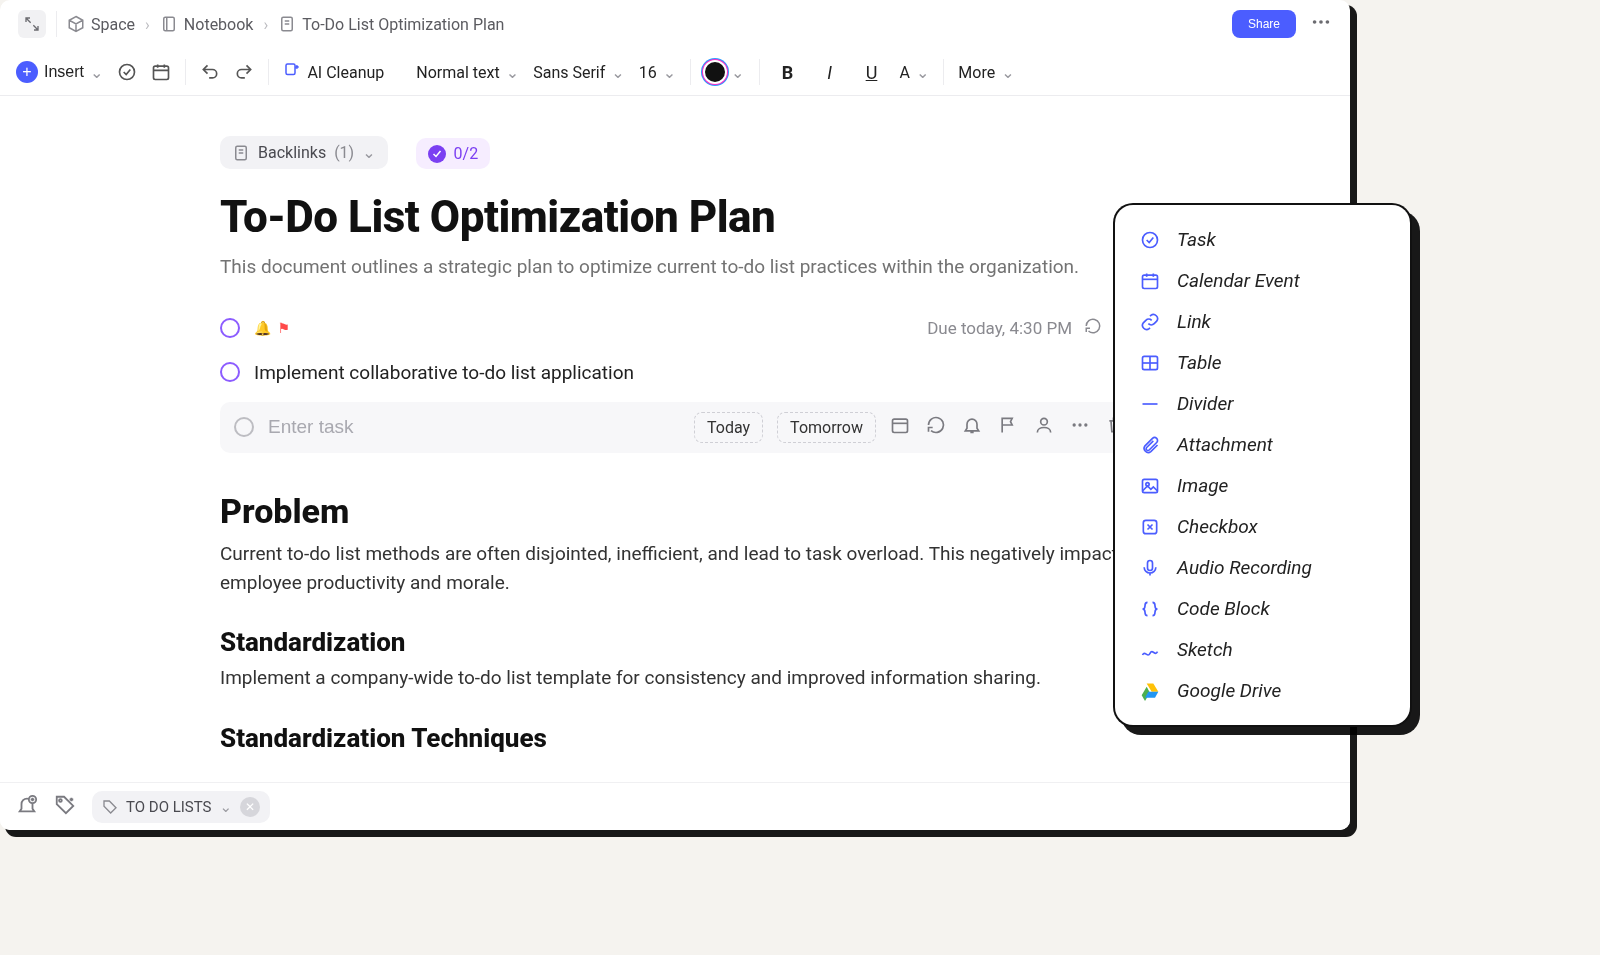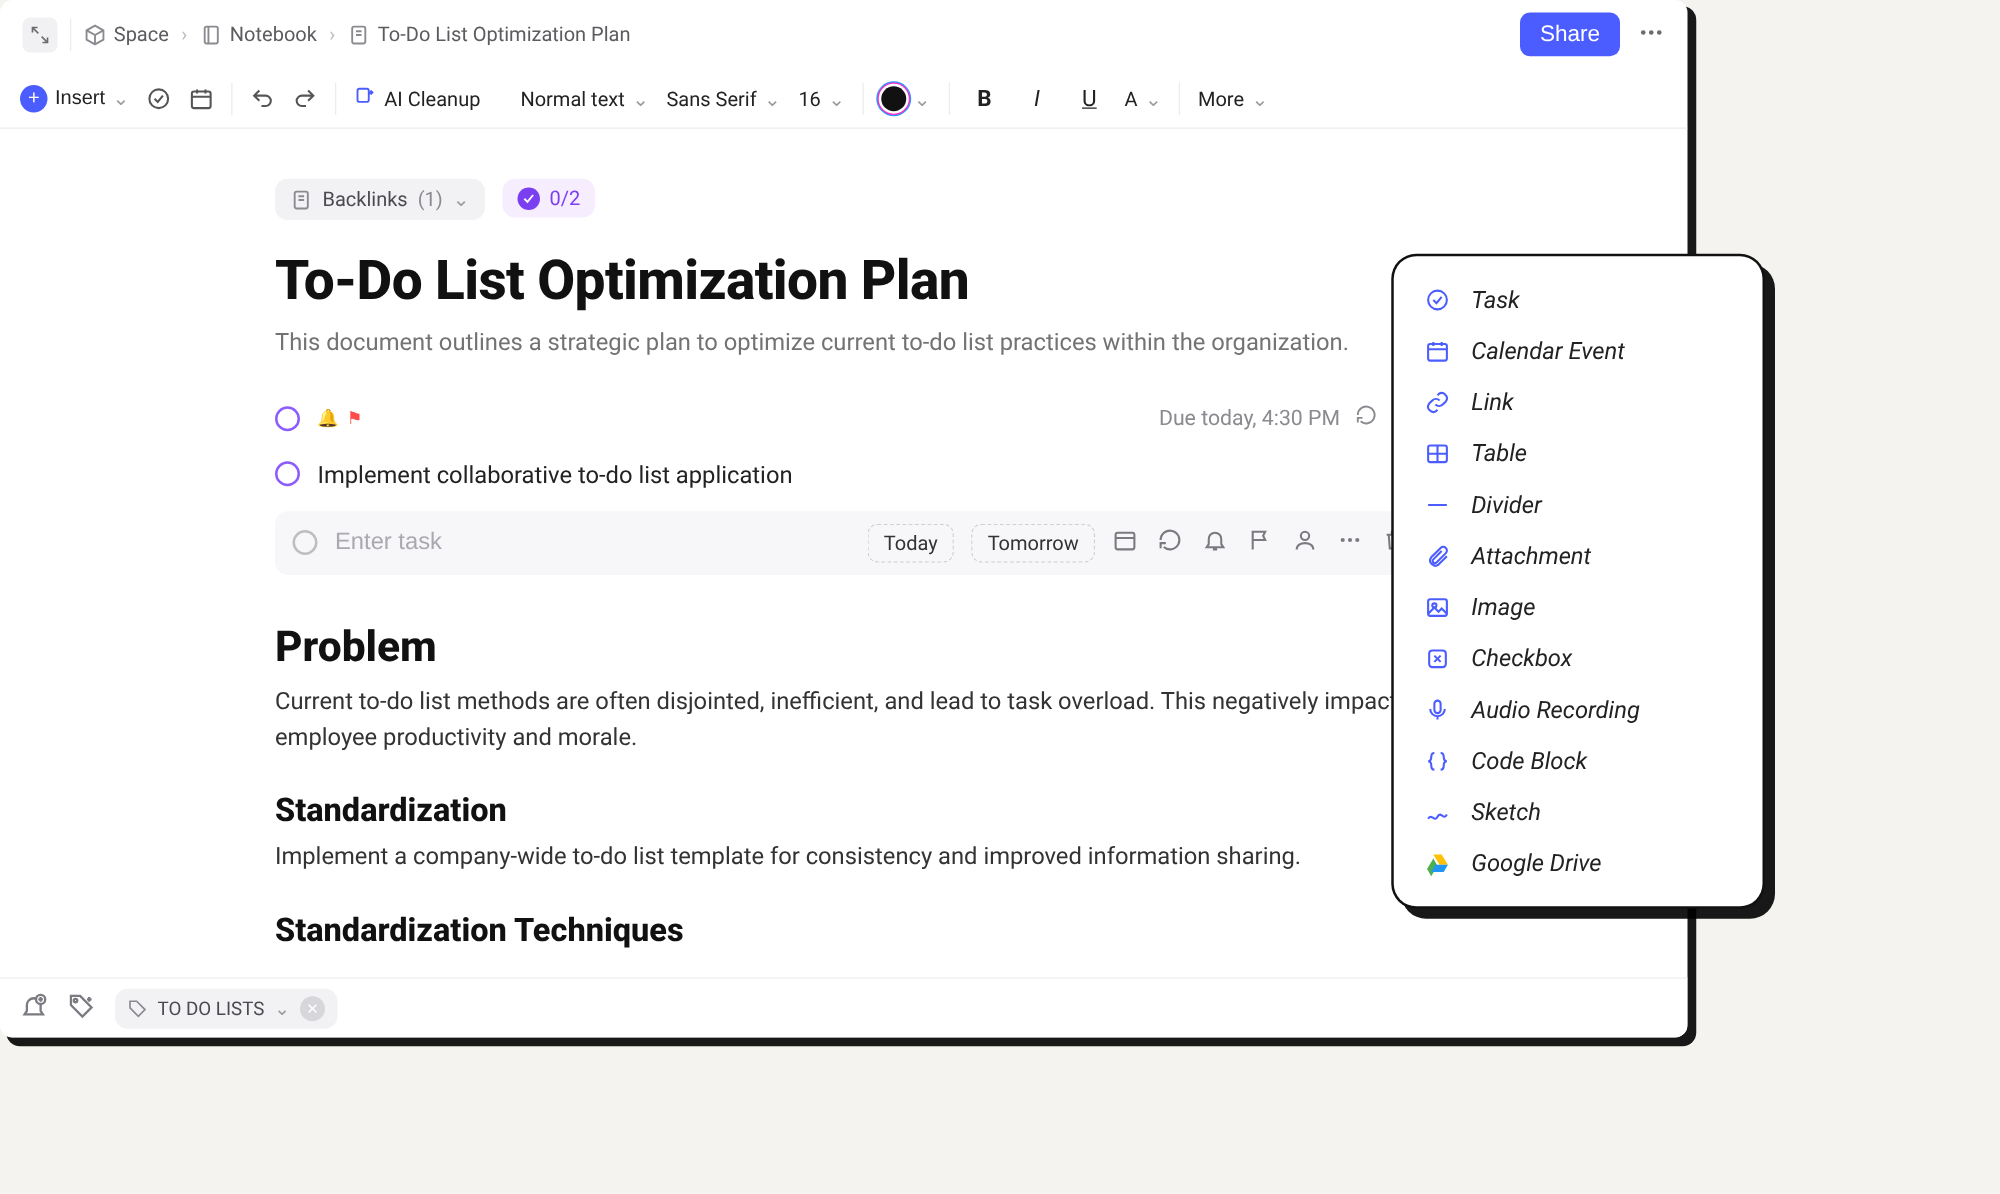--- a/index.html
+++ b/index.html
@@ -36,21 +36,21 @@
     width: 28px; height: 28px;
     background:#f1f1f3; border-radius:6px;
     display:flex;align-items:center;justify-content:center;
     color:#6b6b70;
   }
   .crumb { display:flex; align-items:center; gap:6px; color:#5b5b60; font-size:16px; cursor:pointer;}
   .crumb-sep { color:#bcbcc0; }
   .topbar-right { display:flex; align-items:center; gap:14px; }
   .share-btn {
     background:#4b5dff; color:#fff; border:none;
-    padding:7px 16px; border-radius:8px; font-size:18px; font-weight:500;
+    padding:7px 16px; border-radius:8px; font-size:12px; font-weight:500;
     cursor:pointer;
   }
   .more-dots { color:#6b6b70; cursor:pointer;}
 
   
   .toolbar {
     display:flex; align-items:center; gap:14px;
     padding: 10px 16px;
     border-bottom:1px solid #ececef;
   }
@@ -78,21 +78,21 @@
   }
   .fmt-btn { width:28px;text-align:center;font-size:18px;color:#222;cursor:pointer;}
   .fmt-i { font-style:italic;}
   .fmt-u { text-decoration:underline;}
   .hl-a { color:#222; position:relative;}
   .hl-a::after{content:""; position:absolute; left:2px; right:10px; bottom:-2px; height:3px; background:#ffd24a;}
 
   
   .doc-scroll { flex:1; overflow:auto; }
   .doc { max-width: 920px; margin: 40px auto 0 220px; padding-bottom:40px;}
-  .meta-row { display:flex; align-items:flex-start; gap:14px; margin-bottom:22px;}
+  .meta-row { display:flex; align-items:flex-end; gap:28px; margin-bottom:22px;}
   .backlinks-chip{
     display:flex;align-items:center;gap:8px;
     background:#f2f2f5; border-radius:10px; padding:7px 12px;
     color:#4a4a50; font-size:16px; cursor:pointer;
   }
   .backlinks-chip .count{ color:#8a8a90;}
   .task-count-chip{
     display:flex;align-items:center;gap:8px;
     background:#f6edff; color:#7b3ff2;
     border-radius:10px; padding:6px 12px; font-size:16px;

